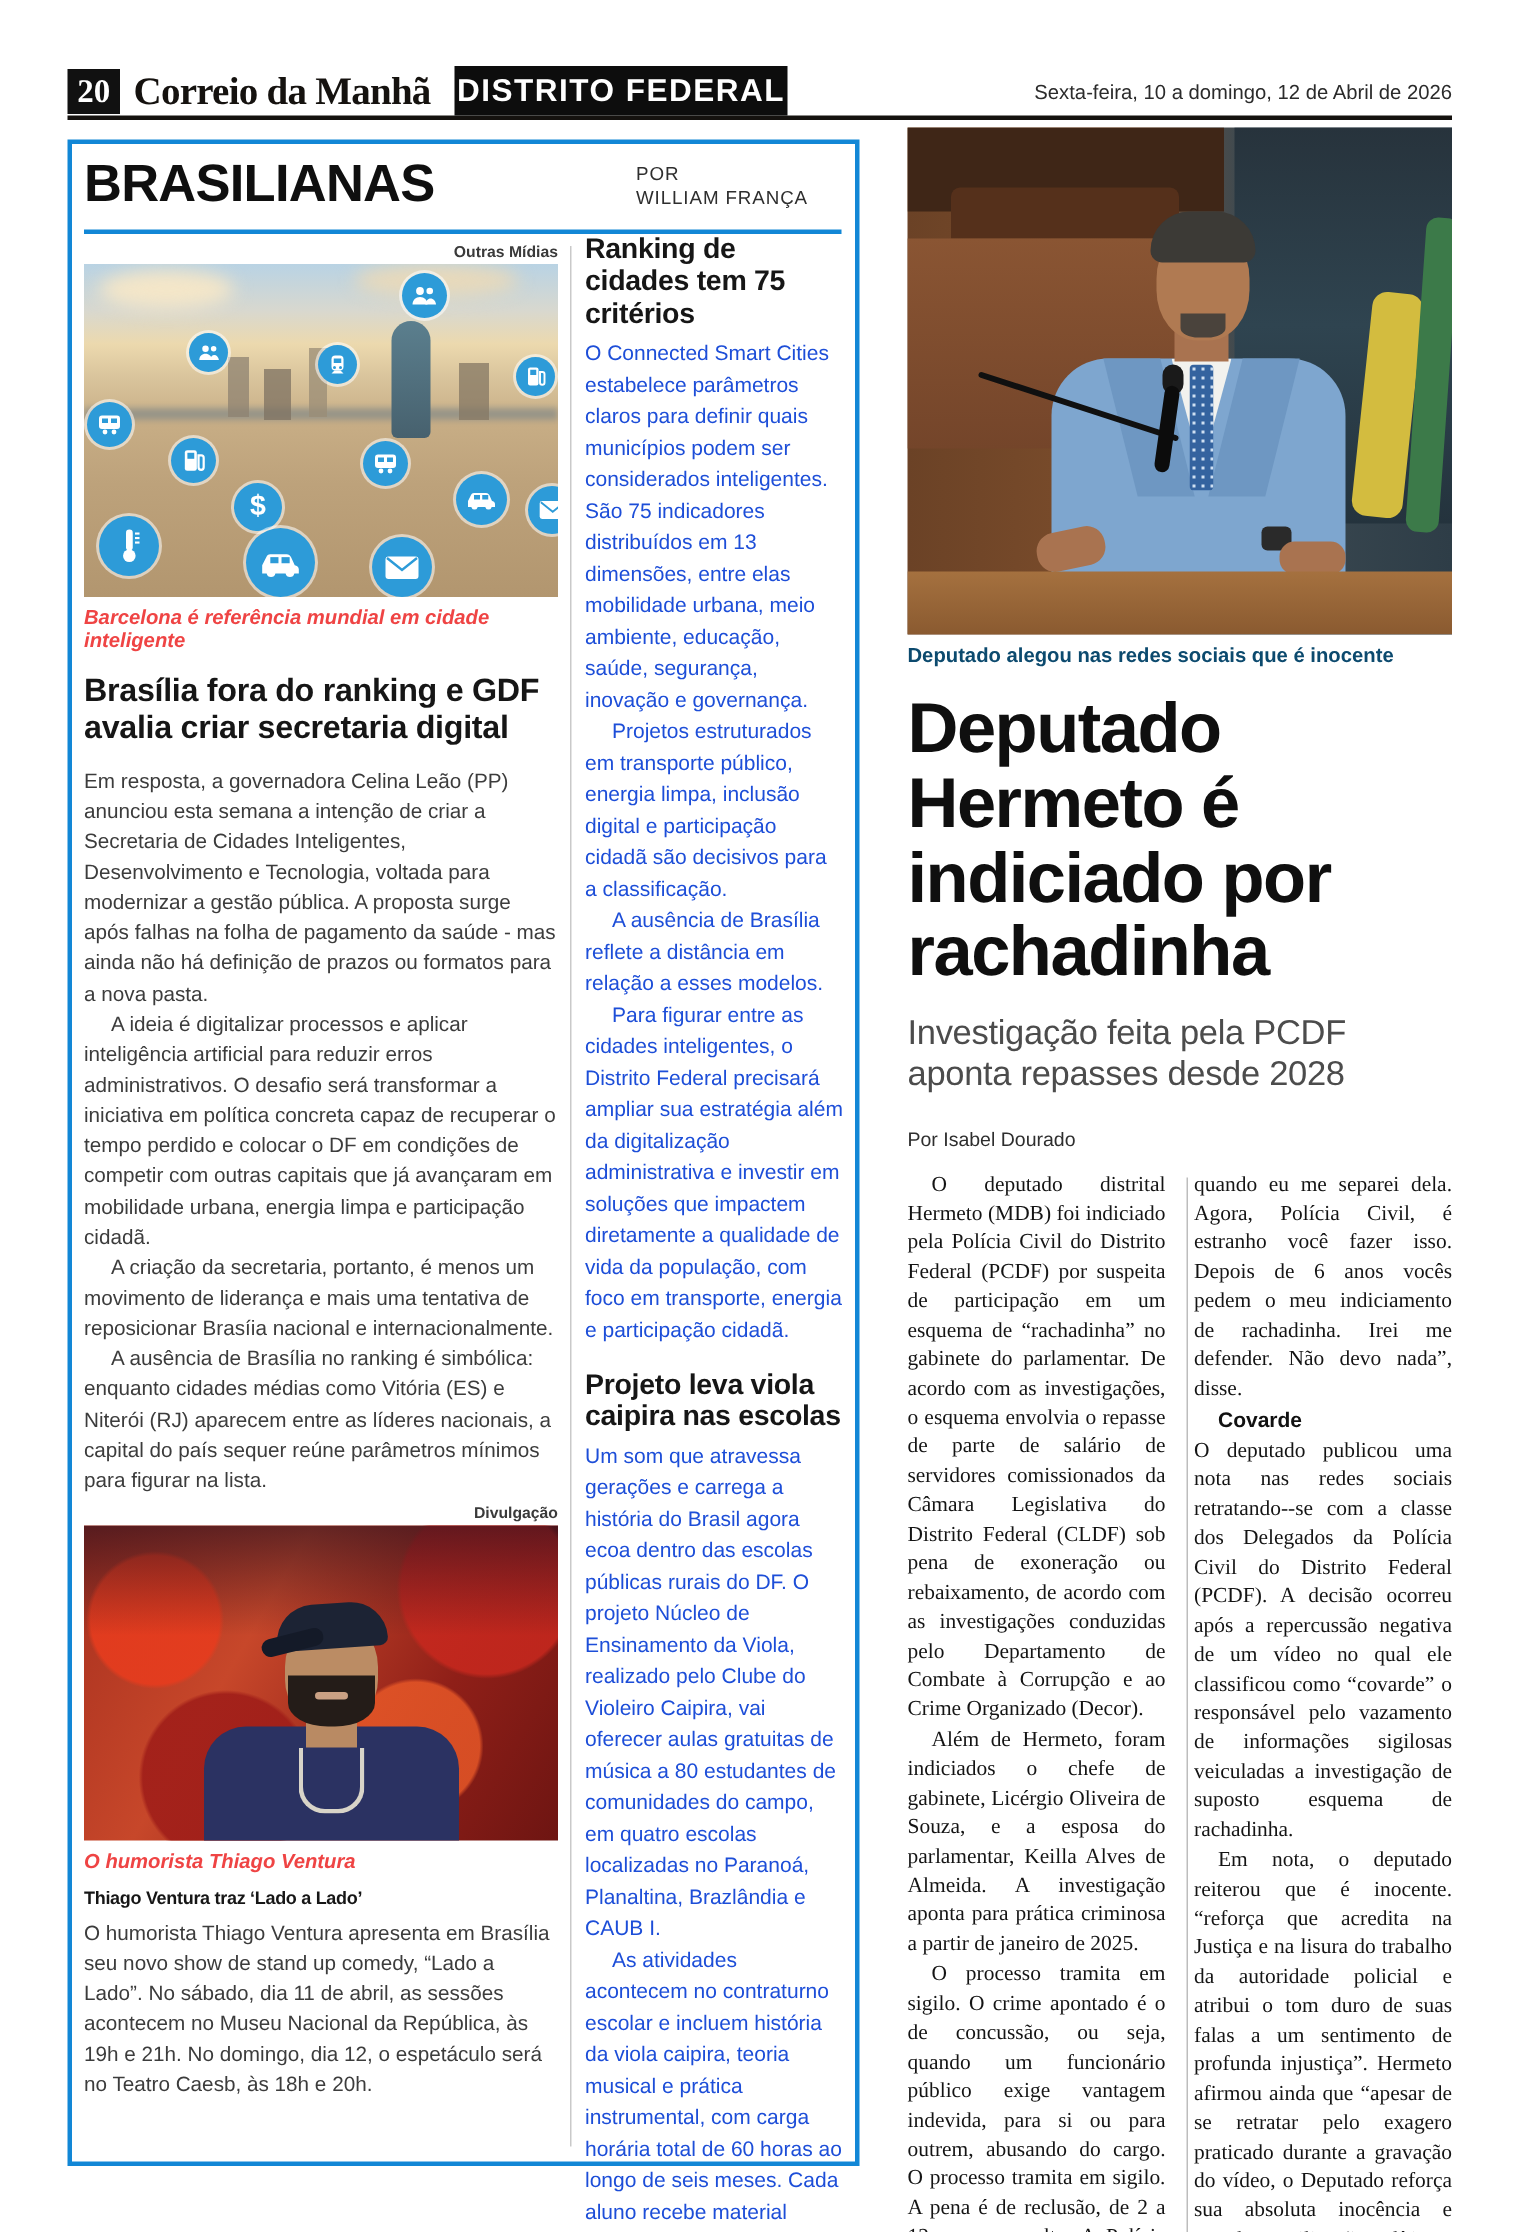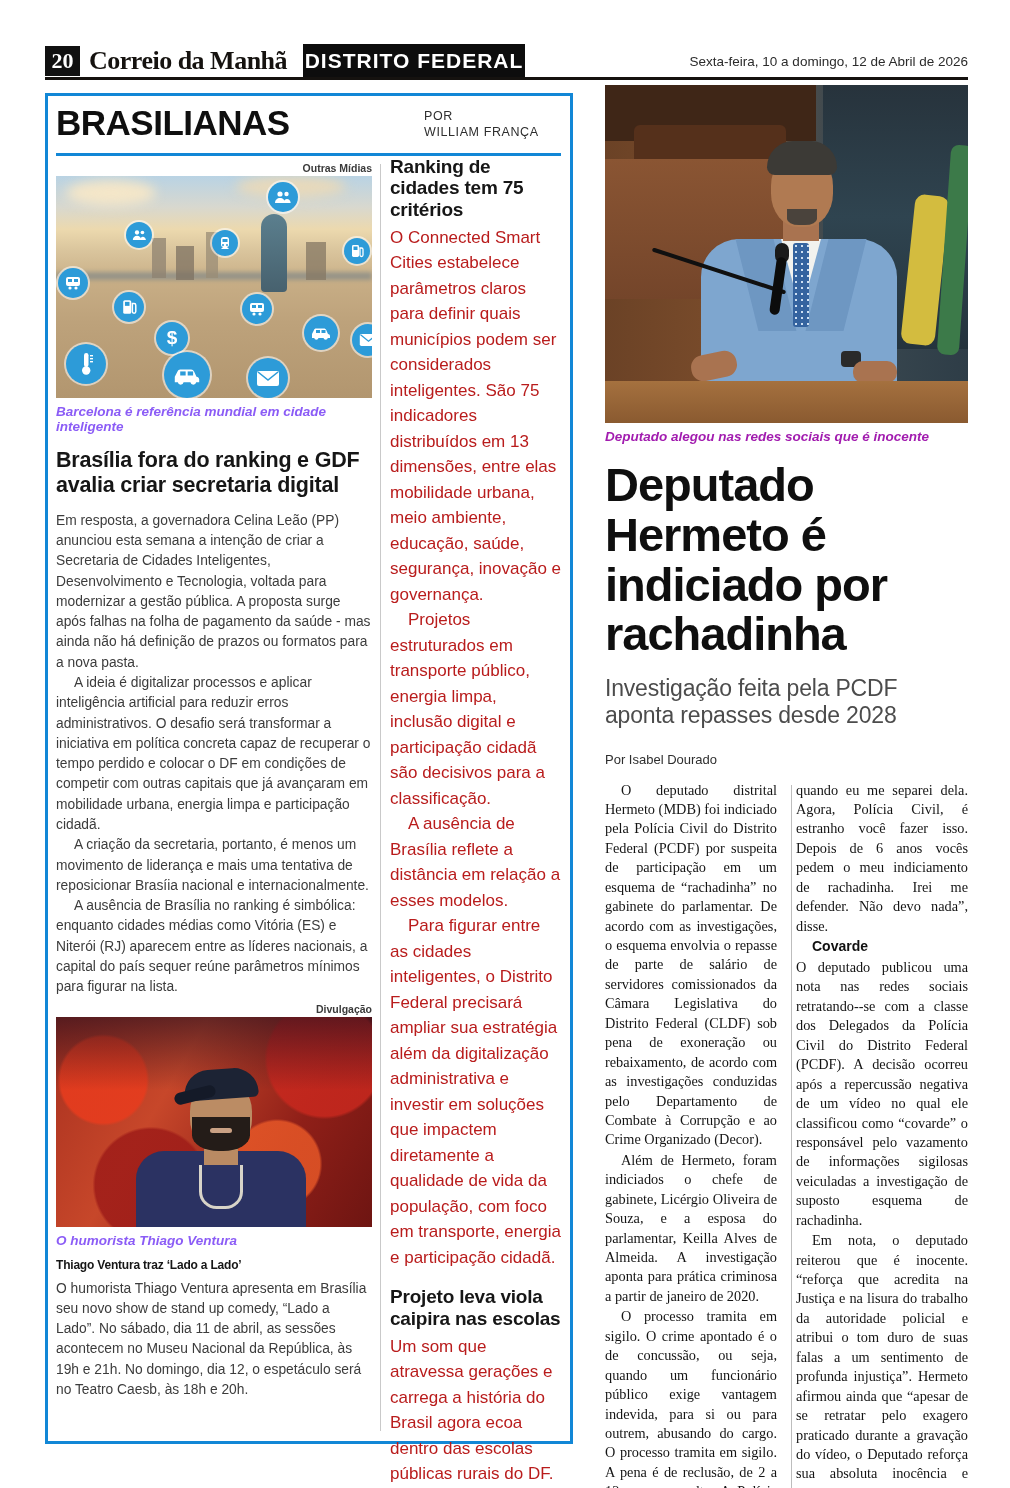--- a/index.html
+++ b/index.html
@@ -21,26 +21,26 @@
   .credit { position:absolute; font-size:10.5px; font-weight:bold; color:#3a3a3a; }
   
   .brabox { position:absolute; left:45px; top:93px; width:528px; height:1351px; border:3px solid #1287d6; background:#fff; }
   .bratitle { position:absolute; left:8px; top:7px; font-size:35px; font-weight:800; letter-spacing:-0.5px; color:#0f0f0f; }
   .brabyline { position:absolute; left:376px; top:12px; font-size:12.5px; letter-spacing:0.6px; color:#2e2e2e; line-height:1.3; }
   .brarule { position:absolute; left:8px; top:57px; width:505px; height:3px; background:#1287d6; }
   .colrule { position:absolute; left:332px; top:68px; bottom:10px; width:1px; background:#c9c9c9; }
   .bcol1 { position:absolute; left:8px; top:66px; width:316px; }
   .bcol2 { position:absolute; left:342px; top:60px; width:172px; }
   .smallcredit { text-align:right; font-size:10.5px; font-weight:bold; color:#3a3a3a; margin-bottom:2px; }
-  .caption { font-style:italic; font-weight:bold; font-size:13.5px; color:#8b5cf6; margin-top:6px; }
+  .caption { font-style:italic; font-weight:bold; font-size:13.5px; color:#ef4444; margin-top:6px; }
   .h2a { font-size:21.5px; font-weight:800; line-height:1.18; color:#161616; letter-spacing:-0.2px; margin-top:14px; }
   .h2b { font-size:19px; font-weight:800; line-height:1.12; color:#161616; letter-spacing:-0.2px; margin-bottom:5px; }
   .body1 { font-size:13.8px; line-height:1.47; color:#3c3c3c; margin-top:12px; }
   .body1 p + p, .bcol2 p + p { text-indent:18px; }
-  .bcol2 p { font-size:17px; line-height:1.5; color:#b91c1c; }
+  .bcol2 p { font-size:14px; line-height:1.5; color:#1d4ed8; }
   .bcol2 .gap { height:16px; }
   
   .cityimg { position:relative; width:316px; height:222px; overflow:hidden;
     background:linear-gradient(180deg,#b9d3e4 0%,#d8d8cf 14%,#ecd9ae 24%,#d9c49c 34%,#c7ad85 48%,#bda27b 66%,#b2966f 100%); }
   .cloud { position:absolute; border-radius:50%; filter:blur(6px); }
   .bldg { position:absolute; background:#8e8270; opacity:.75; }
   .tower { position:absolute; left:205px; top:38px; width:26px; height:78px; background:linear-gradient(180deg,#5b7f8e,#47616e);
     border-radius:13px 13px 4px 4px; }
   .horiz { position:absolute; left:0; right:0; top:96px; height:8px; background:#6e7d86; opacity:.55; filter:blur(2px); }
   .cicon { position:absolute; background:#2d9bd8; border-radius:50%; display:flex; align-items:center; justify-content:center;
@@ -83,21 +83,21 @@
   .dp-hair { position:absolute; left:162px; bottom:248px; width:70px; height:34px; background:#3c3a36; border-radius:40px 40px 12px 12px; }
   .dp-goatee { position:absolute; left:182px; bottom:198px; width:30px; height:16px; background:#4a433c; border-radius:0 0 40% 40%; }
   .dp-micarm { position:absolute; left:44px; bottom:150px; width:140px; height:4px; background:#101010; transform:rotate(18deg); border-radius:2px; }
   .dp-mic { position:absolute; left:168px; bottom:108px; width:10px; height:58px; background:#0c0c0c; border-radius:5px; transform:rotate(8deg); }
   .dp-michead { position:absolute; left:170px; bottom:160px; width:14px; height:20px; background:#1a1a1a; border-radius:7px; }
   .dp-hand { position:absolute; left:86px; bottom:44px; width:46px; height:26px; background:#a97350; border-radius:12px; transform:rotate(-12deg); }
   .dp-watch { position:absolute; left:236px; bottom:56px; width:20px; height:16px; background:#2a2a2a; border-radius:4px; }
   .dp-hand2 { position:absolute; left:248px; bottom:40px; width:44px; height:22px; background:#a97350; border-radius:10px; }
   
   .main { position:absolute; left:605px; top:85px; width:363px; }
-  .m-caption { font-style:italic; font-weight:bold; font-size:13.5px; color:#a21caf; margin-top:6px; }
+  .m-caption { font-weight:bold; font-size:13.5px; color:#0c4a6e; margin-top:6px; }
   .m-head { font-size:47px; font-weight:800; line-height:1.06; letter-spacing:-1px; color:#0f0f0f; margin-top:16px; }
   .m-sub { font-size:23px; line-height:1.18; color:#4c4c4c; margin-top:16px; letter-spacing:-0.2px; }
   .m-byline { font-size:13px; color:#2e2e2e; margin-top:22px; }
   .m-cols { position:relative; margin-top:14px; display:flex; }
   .m-colrule { position:absolute; left:186px; top:4px; bottom:4px; width:1px; background:#bdbdbd; }
   .scol { width:178px; font-family:"Liberation Serif", serif; font-size:14.3px; line-height:1.36; color:#141414; text-align:justify; }
   .scol + .scol { margin-left:19px; }
   .scol p { text-indent:16px; }
   .scol p.noind { text-indent:0; }
   .scol p + p { margin-top:1px; }
@@ -306,21 +306,21 @@
 
     <div class="m-caption">Deputado alegou nas redes sociais que é inocente</div>
     <div class="m-head">Deputado Hermeto é indiciado por rachadinha</div>
     <div class="m-sub">Investigação feita pela PCDF aponta repasses desde 2028</div>
     <div class="m-byline">Por Isabel Dourado</div>
 
     <div class="m-cols">
       <div class="m-colrule"></div>
       <div class="scol">
         <p>O deputado distrital Hermeto (MDB) foi indiciado pela Polícia Civil do Distrito Federal (PCDF) por suspeita de participação em um esquema de “rachadinha” no gabinete do parlamentar. De acordo com as investigações, o esquema envolvia o repasse de parte de salário de servidores comissionados da Câmara Legislativa do Distrito Federal (CLDF) sob pena de exoneração ou rebaixamento, de acordo com as investigações conduzidas pelo Departamento de Combate à Corrupção e ao Crime Organizado (Decor).</p>
-        <p>Além de Hermeto, foram indiciados o chefe de gabinete, Licérgio Oliveira de Souza, e a esposa do parlamentar, Keilla Alves de Almeida. A investigação aponta para prática criminosa a partir de janeiro de 2020.</p>
+        <p>Além de Hermeto, foram indiciados o chefe de gabinete, Licérgio Oliveira de Souza, e a esposa do parlamentar, Keilla Alves de Almeida. A investigação aponta para prática criminosa a partir de janeiro de 2025.</p>
         <p>O processo tramita em sigilo. O crime apontado é o de concussão, ou seja, quando um funcionário público exige vantagem indevida, para si ou para outrem, abusando do cargo. O processo tramita em sigilo. A pena é de reclusão, de 2 a 12 anos, e multa. A Polícia Civil do Distrito Federal (PCDF) disse que a vítima, em tese, é o próprio estado. O parlamentar negou o crime e disse que o caso se refere a um inquérito de 2019.</p>
 
       </div>
       <div class="scol">
         <p class="noind">quando eu me separei dela. Agora, Polícia Civil, é estranho você fazer isso. Depois de 6 anos vocês pedem o meu indiciamento de rachadinha. Irei me defender. Não devo nada”, disse.</p>
         <p class="covarde">Covarde</p>
         <p class="noind">O deputado publicou uma nota nas redes sociais retratando--se com a classe dos Delegados da Polícia Civil do Distrito Federal (PCDF). A decisão ocorreu após a repercussão negativa de um vídeo no qual ele classificou como “covarde” o responsável pelo vazamento de informações sigilosas veiculadas a investigação de suposto esquema de rachadinha.</p>
         <p>Em nota, o deputado reiterou que é inocente. “reforça que acredita na Justiça e na lisura do trabalho da autoridade policial e atribui o tom duro de suas falas a um sentimento de profunda injustiça”. Hermeto afirmou ainda que “apesar de se retratar pelo exagero praticado durante a gravação do vídeo, o Deputado reforça sua absoluta inocência e ressalta a utilização política e maliciosa do inquérito movido contra si.”</p>
 
       </div>

